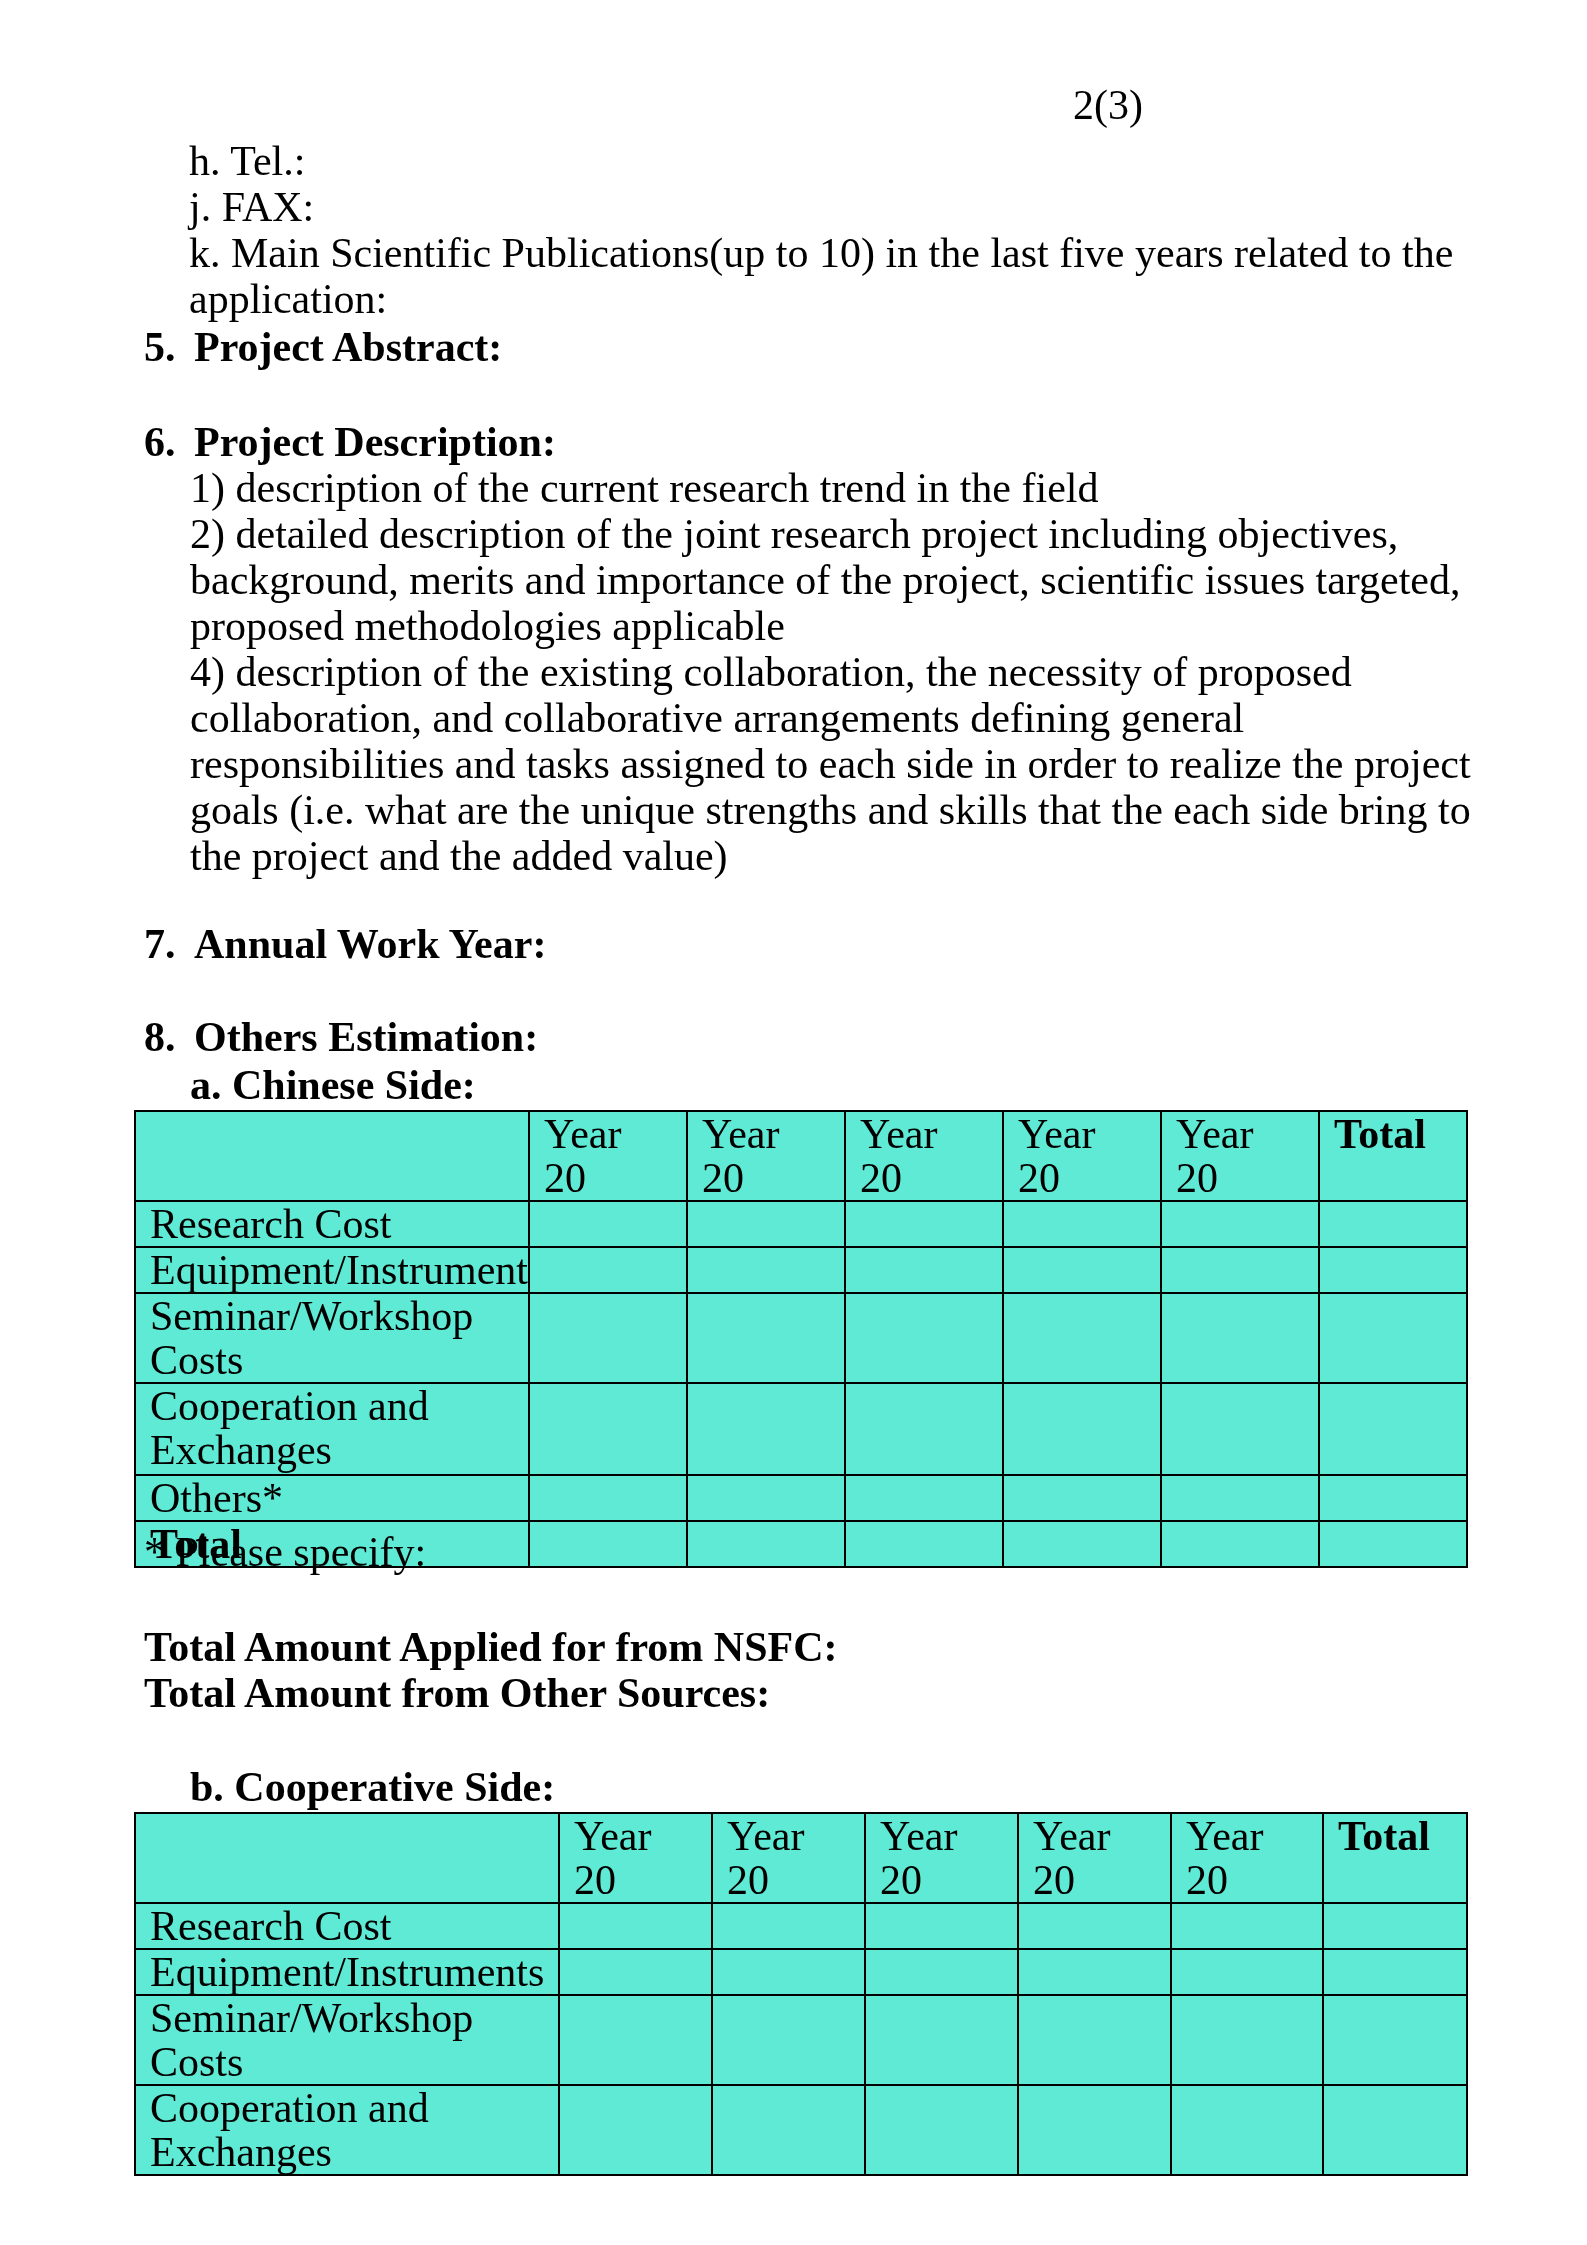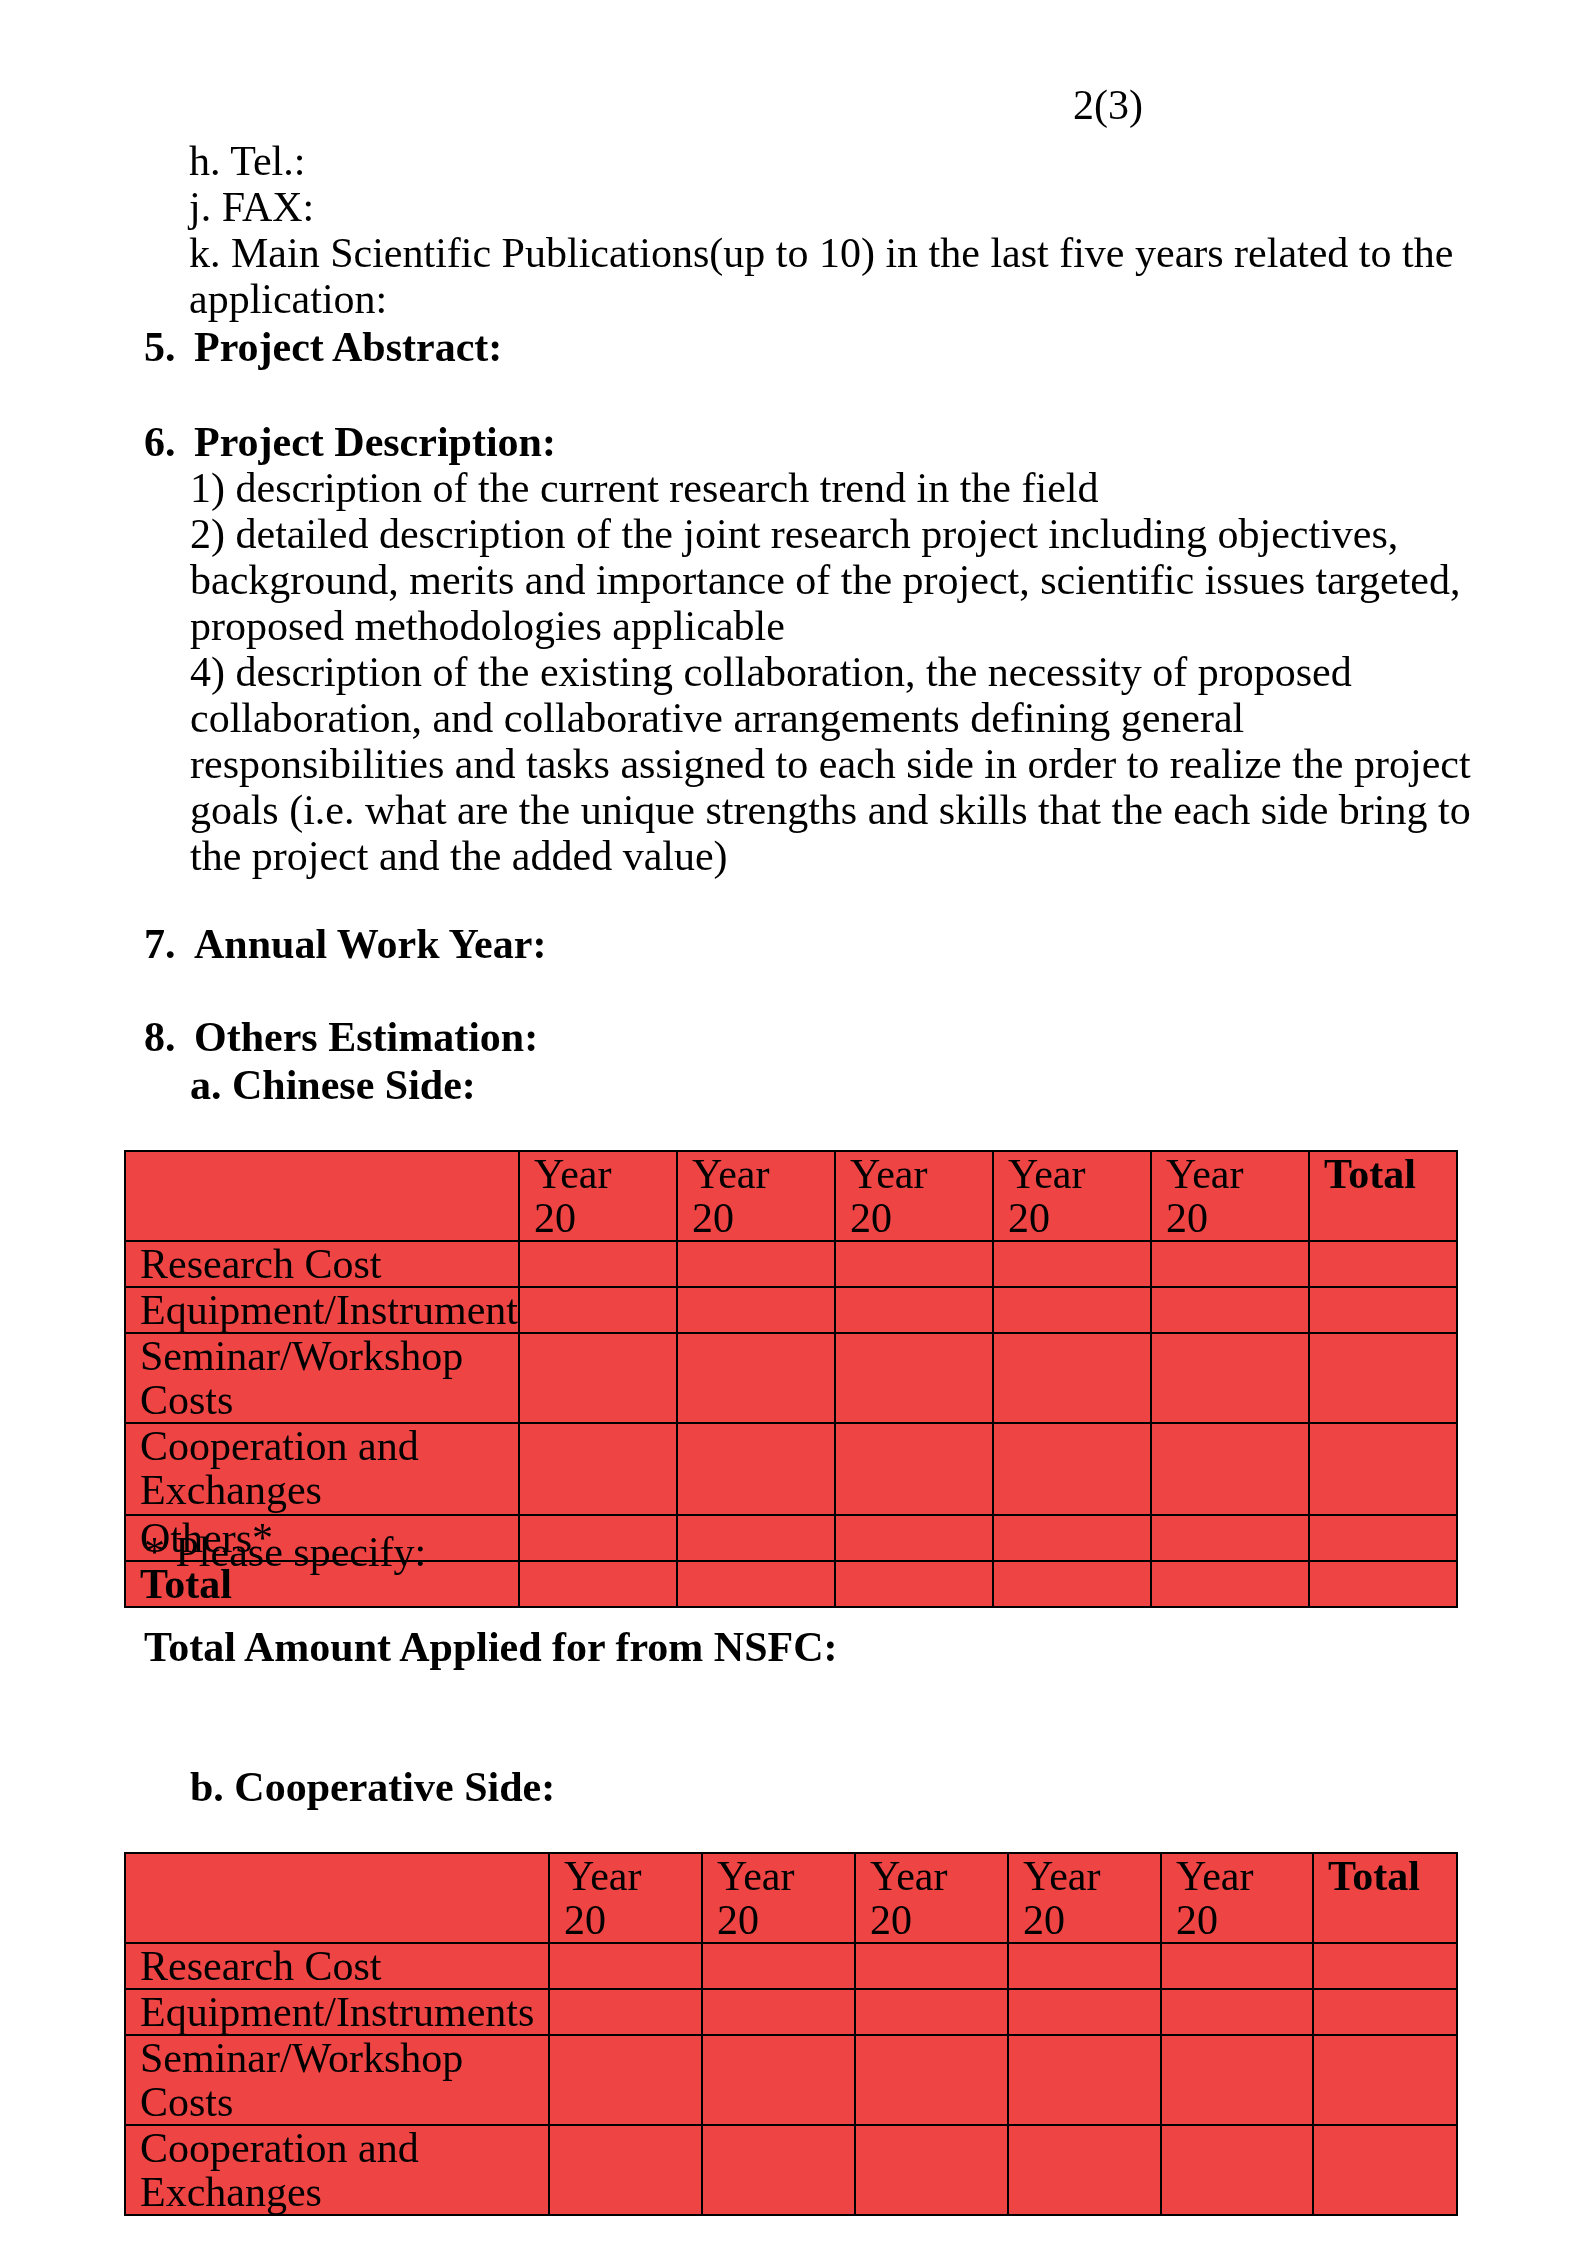--- a/index.html
+++ b/index.html
@@ -18,26 +18,25 @@
   .pagenum { position: absolute; left: 1073px; top: 82px; }
   .contact { left: 189px; top: 138px; }
   .heading { left: 144px; font-weight: bold; white-space: nowrap; }
   .heading .num { display: inline-block; width: 50px; font-weight: bold; }
   .items { left: 190px; top: 465px; width: 1300px; }
   .sublabel { font-weight: bold; white-space: nowrap; }
   .note { left: 144px; top: 1529px; }
   .totals { left: 144px; top: 1624px; font-weight: bold; }
   table.budget {
     position: absolute;
-    left: 124px;
+    left: 134px;
     width: 1332px;
     border-collapse: collapse;
     table-layout: fixed;
-    background: #ef4444;
-    margin-top: 40px;
+    background: #5eead4;
   }
   .budget td {
     border: 2px solid #000000;
     padding: 0 14px;
     vertical-align: top;
     line-height: 44px;
     overflow: hidden;
   }
   .budget tr { height: 46px; }
   .budget tr.hrow { height: 90px; }
@@ -170,20 +169,21 @@
           <td></td>
           <td></td>
       </tr>
     </tbody>
   </table>
 
   <div class="abs note">* Please specify:</div>
 
   <div class="abs totals">
     <div>Total Amount Applied for from NSFC:</div>
+    <div>Total Amount from Other Sources:</div>
   </div>
 
   <div class="abs sublabel" style="left:190px; top:1764px">b. Cooperative Side:</div>
 
   <table class="budget" style="top:1812px">
     <colgroup>
       <col style="width:424px">
         <col style="width:153px">
         <col style="width:153px">
         <col style="width:153px">

